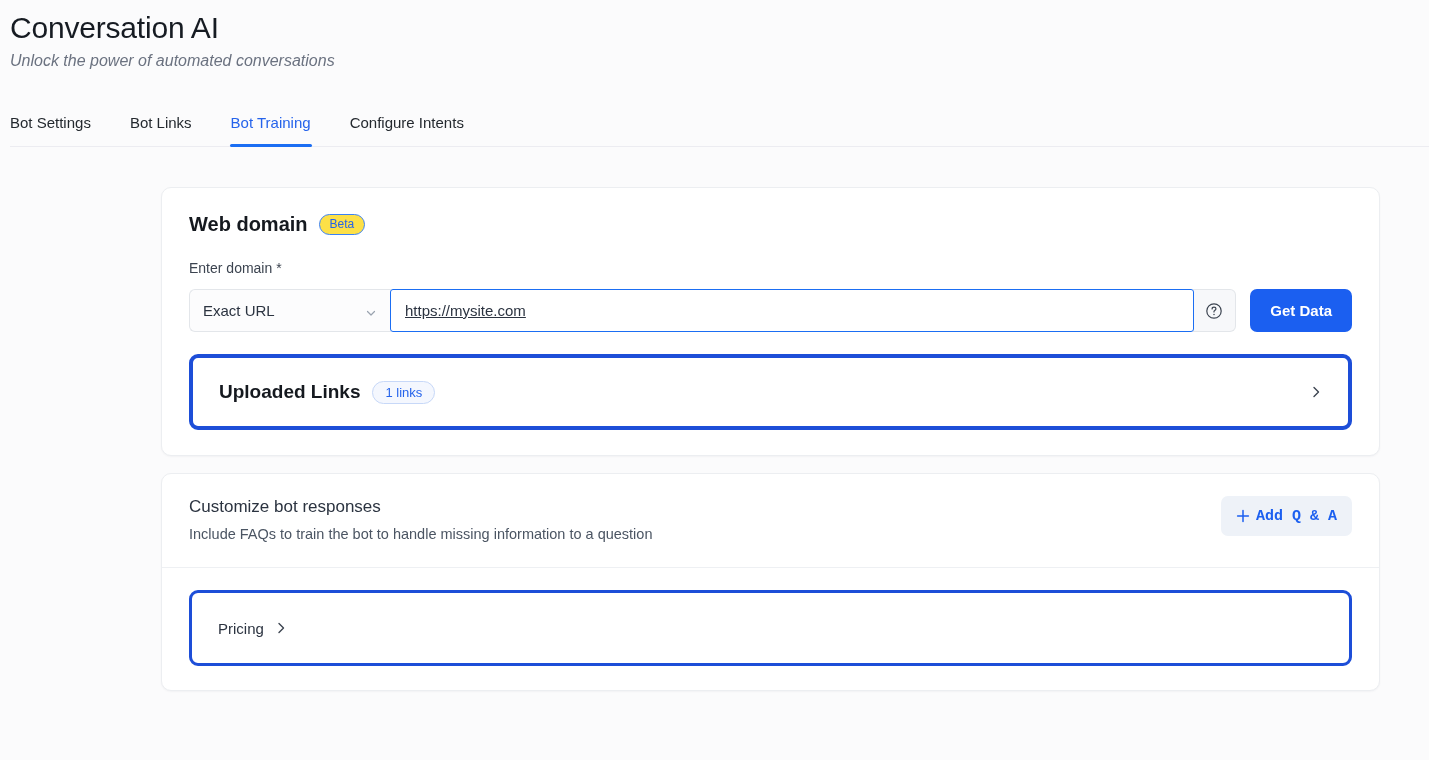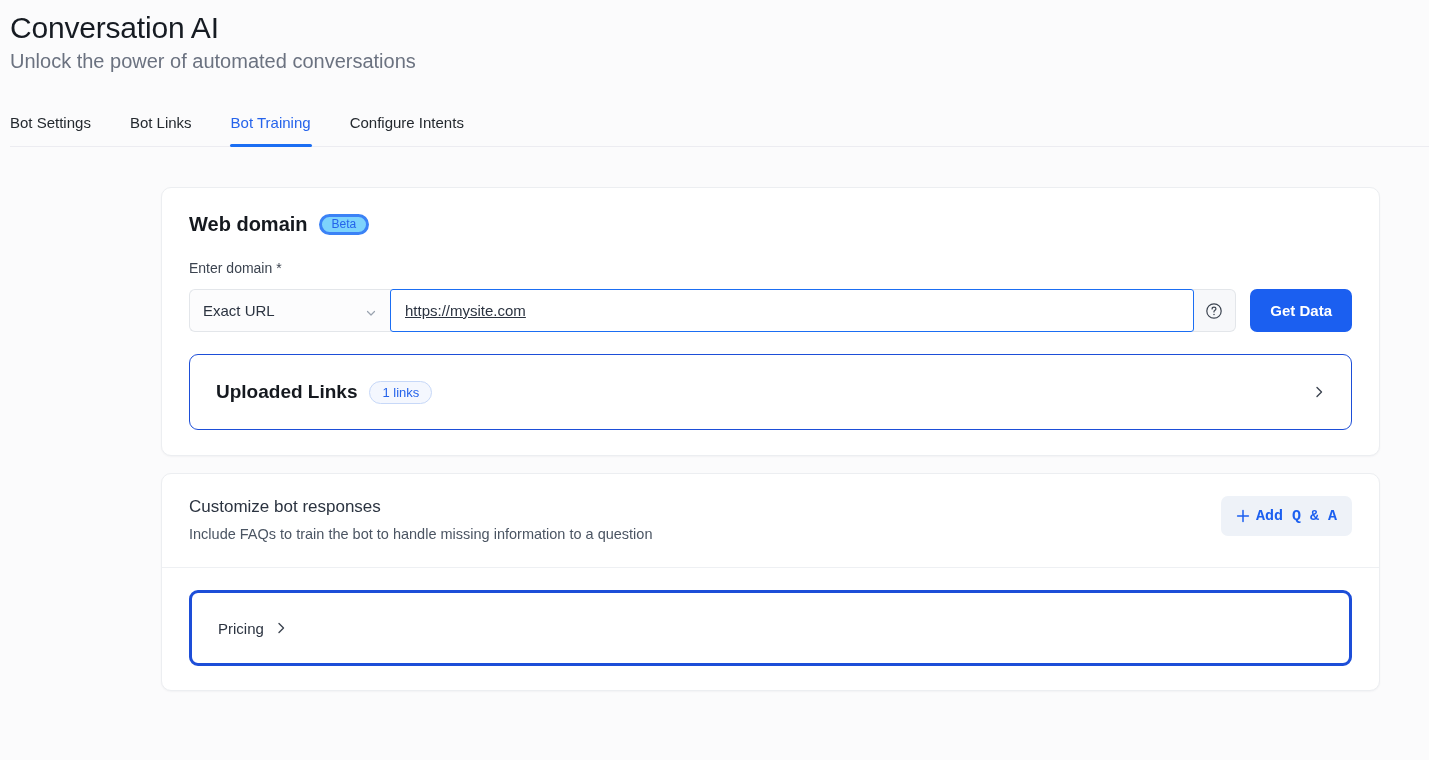--- a/index.html
+++ b/index.html
@@ -26,24 +26,25 @@
     padding: 8px 0 0 10px;
   }
   .page-title {
     font-size: 30px;
     line-height: 40px;
     font-weight: 400;
     color: #161b22;
     letter-spacing: -0.2px;
   }
   .page-subtitle {
-    font-size: 20px;
+    font-size: 16px;
     line-height: 22px;
     color: #6b7280;
     margin-top: 2px;
+    font-style: italic;
   }
 
   
   .tabs {
     position: relative;
     display: flex;
     align-items: flex-end;
     gap: 0px;
     margin-top: 30px;
     padding-left: 10px;
@@ -111,23 +112,23 @@
     line-height: 26px;
     font-weight: bold;
     color: #15191f;
   }
   .badge-beta {
     display: inline-flex;
     align-items: center;
     justify-content: center;
     height: 21px;
     padding: 0 10px;
-    border: 3px solid #3b82f6;
+    border: 1px solid #3b82f6;
     border-radius: 11px;
-    background: #7dd3fc;
+    background: #fde047;
     color: #2563eb;
     font-size: 12px;
     line-height: 12px;
     font-weight: 400;
   }
 
   .field-label {
     margin-top: 22px;
     font-size: 14px;
     line-height: 18px;
@@ -212,21 +213,21 @@
     font-weight: bold;
     font-family: inherit;
     cursor: pointer;
     white-space: nowrap;
   }
 
   
   .sub-card {
     margin-top: 22px;
     background: #ffffff;
-    border: 1px solid #1d4ed8;
+    border: 4px solid #1d4ed8;
     border-radius: 9px;
     height: 76px;
     display: flex;
     align-items: center;
     justify-content: space-between;
     padding: 0 25px 0 26px;
     cursor: pointer;
     gap: 44px;
   }
   .sub-card-left {

